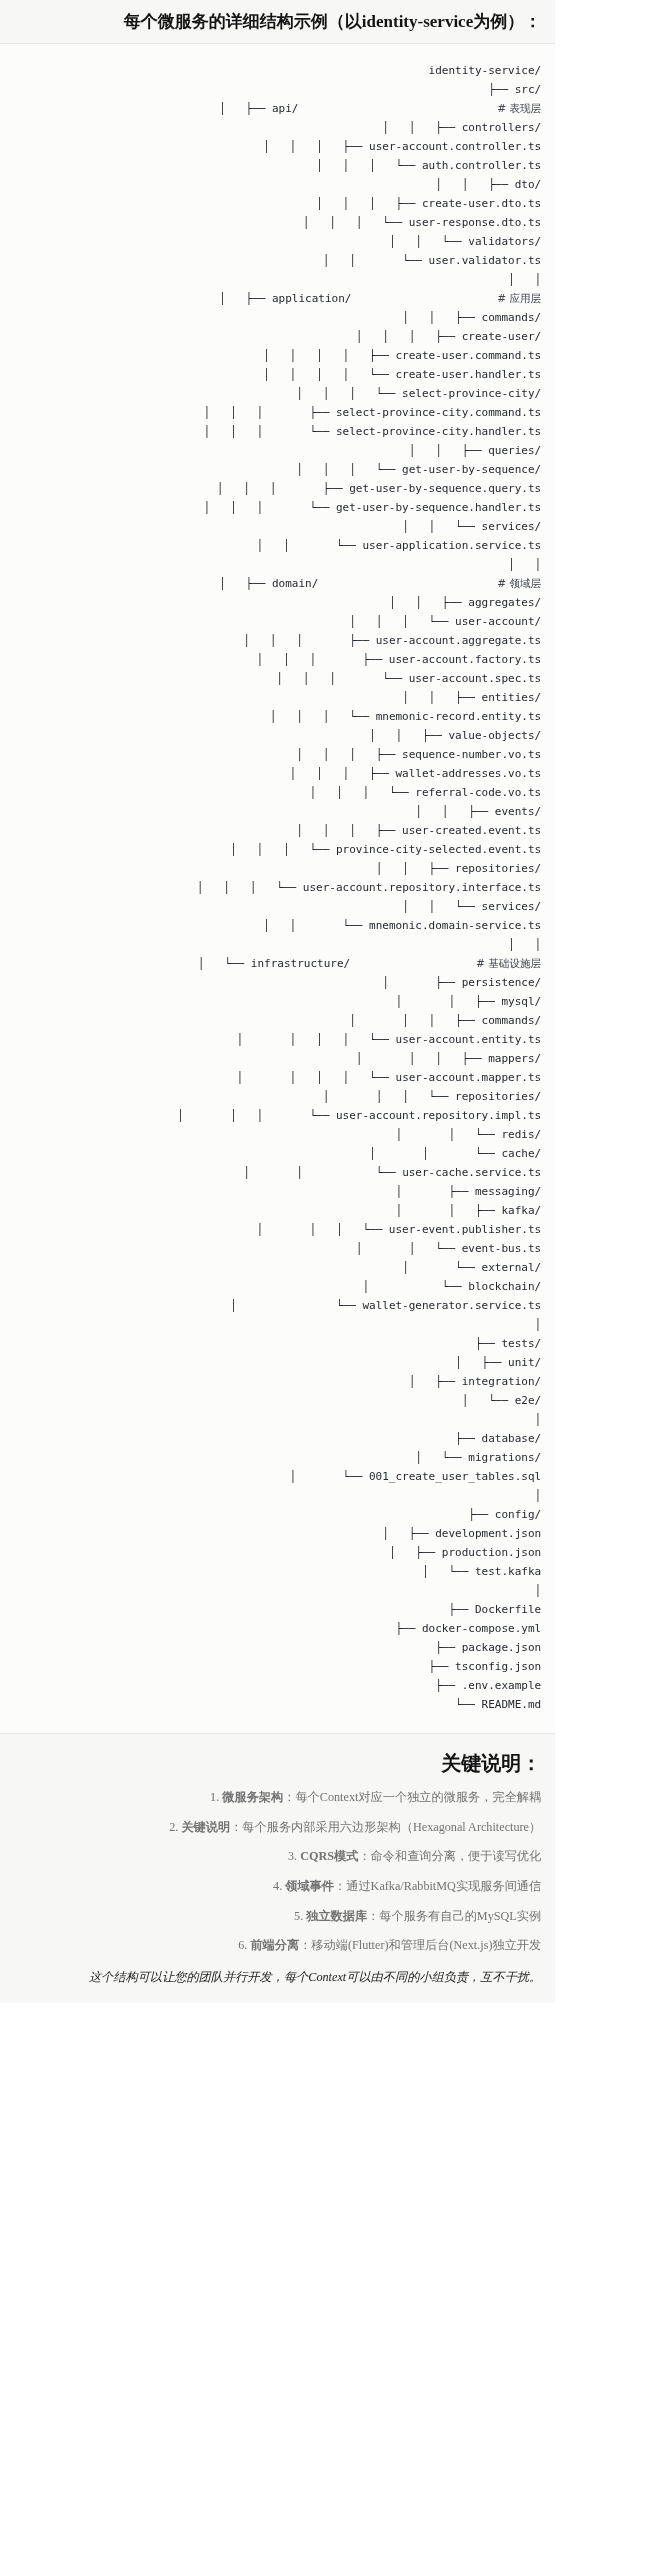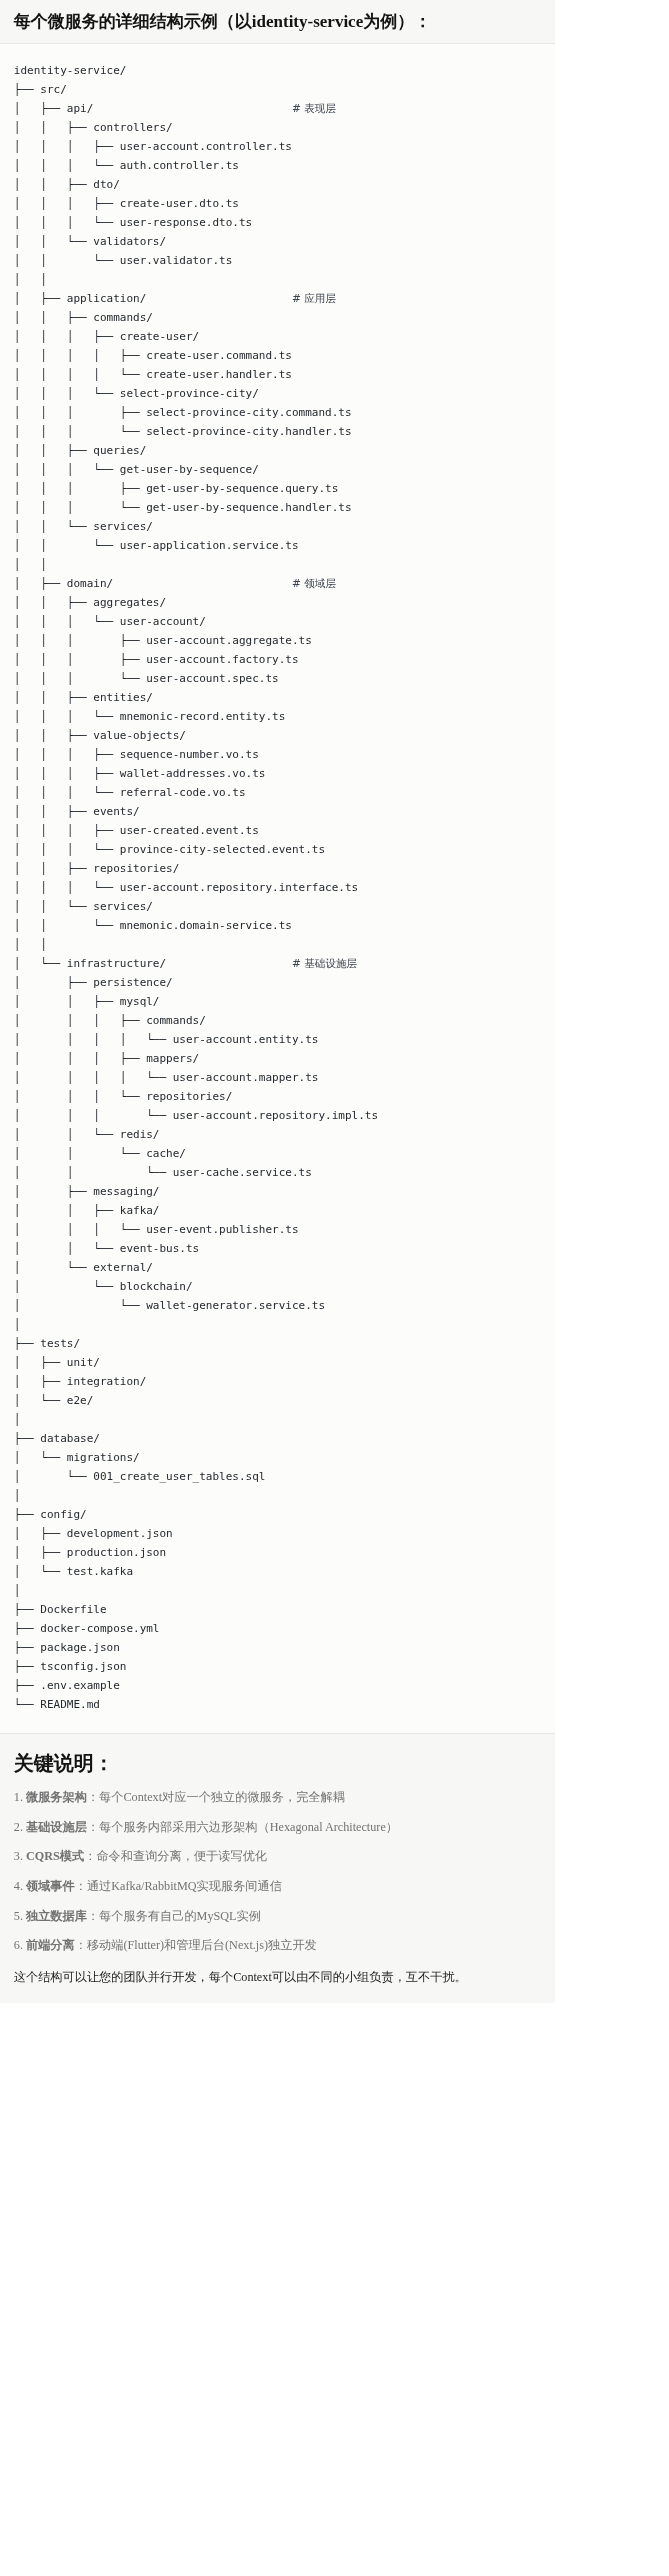--- a/index.html
+++ b/index.html
@@ -11,20 +11,21 @@
     width: 669px;
     font-family: "Liberation Sans", sans-serif;
     color: #1a1a1a;
     -webkit-font-smoothing: antialiased;
   }
 
   .page {
     width: 555px;
     box-sizing: border-box;
     background: #ffffff;
+    text-align: right;
   }
 
   
   .title-band {
     background: #f7f7f5;
     padding: 11.3px 13.8px 10px 13.8px;
     border-bottom: 0.6px solid #e6e6e2;
     box-sizing: border-box;
   }
   .title-text {
@@ -84,20 +85,21 @@
   }
   .note-item .lead {
     font-weight: bold;
   }
   .notes-footer {
     font-family: "Liberation Serif", serif;
     font-size: 12.2px;
     line-height: 1.5;
     color: #1c1c1c;
     margin-top: 13.8px;
+    font-style: italic;
   }
 </style>
 </head>
 <body>
 
 <div class="page">
 
   <div class="title-band">
     <div class="title-text">每个微服务的详细结构示例（以identity-service为例）：</div>
   </div>
@@ -191,21 +193,21 @@
         <div class="tree-line">├── tsconfig.json</div>
         <div class="tree-line">├── .env.example</div>
         <div class="tree-line">└── README.md</div>
       </div>
   </div>
 
   <div class="notes-block">
     <div class="notes-heading">关键说明：</div>
     <div id="notes-container">
         <div class="note-item"><span class="num">1. </span><span class="lead">微服务架构</span><span>：每个Context对应一个独立的微服务，完全解耦</span></div>
-        <div class="note-item"><span class="num">2. </span><span class="lead">基础设施层</span><span>：每个服务内部采用六边形架构（Hexagonal Architecture）</span></div>
+        <div class="note-item"><span class="num">2. </span><span class="lead">关键说明</span><span>：每个服务内部采用六边形架构（Hexagonal Architecture）</span></div>
         <div class="note-item"><span class="num">3. </span><span class="lead">CQRS模式</span><span>：命令和查询分离，便于读写优化</span></div>
         <div class="note-item"><span class="num">4. </span><span class="lead">领域事件</span><span>：通过Kafka/RabbitMQ实现服务间通信</span></div>
         <div class="note-item"><span class="num">5. </span><span class="lead">独立数据库</span><span>：每个服务有自己的MySQL实例</span></div>
         <div class="note-item"><span class="num">6. </span><span class="lead">前端分离</span><span>：移动端(Flutter)和管理后台(Next.js)独立开发</span></div>
       </div>
     <div class="notes-footer">这个结构可以让您的团队并行开发，每个Context可以由不同的小组负责，互不干扰。</div>
   </div>
 
 </div>
 

